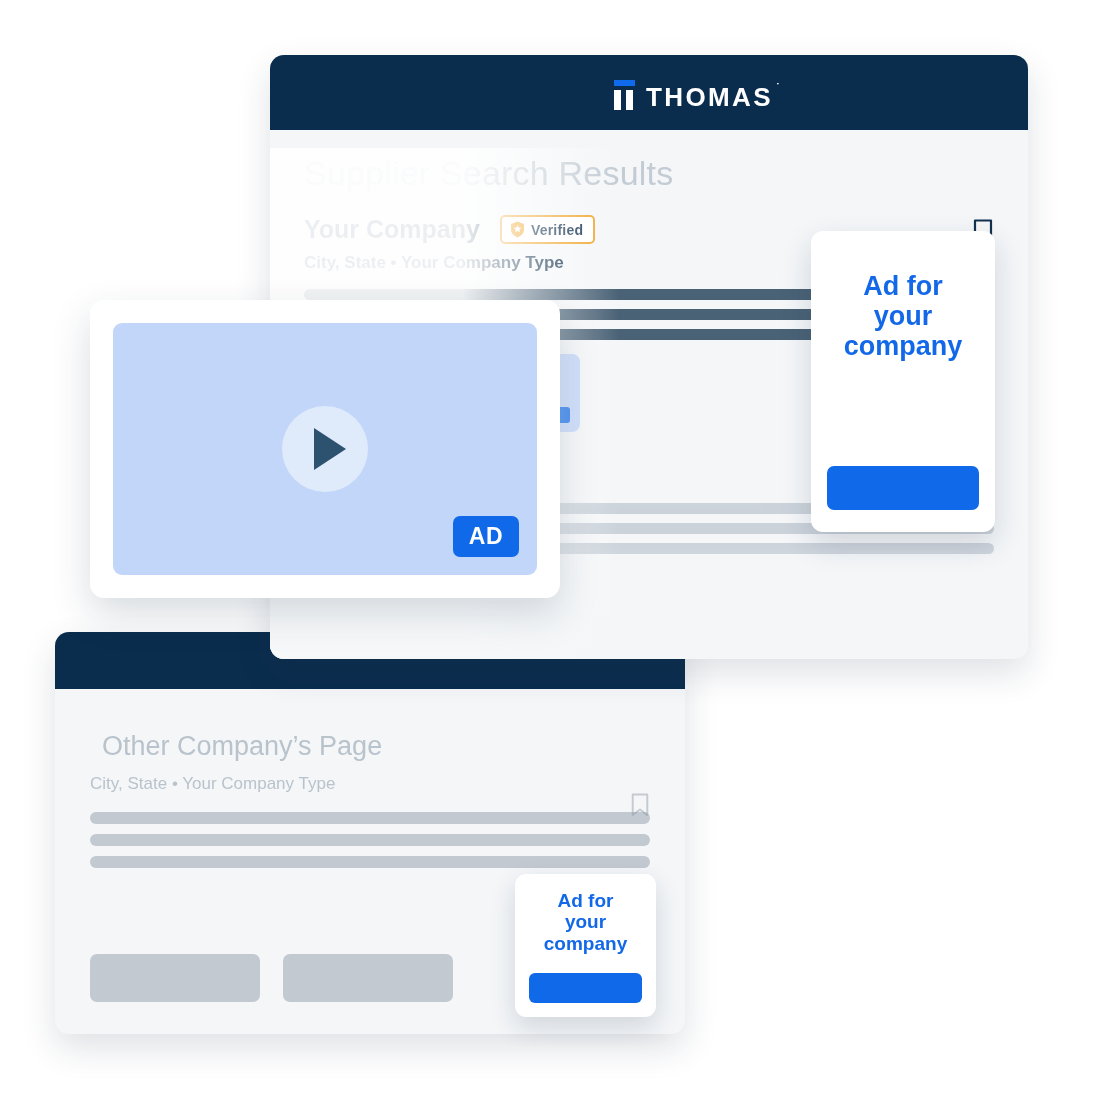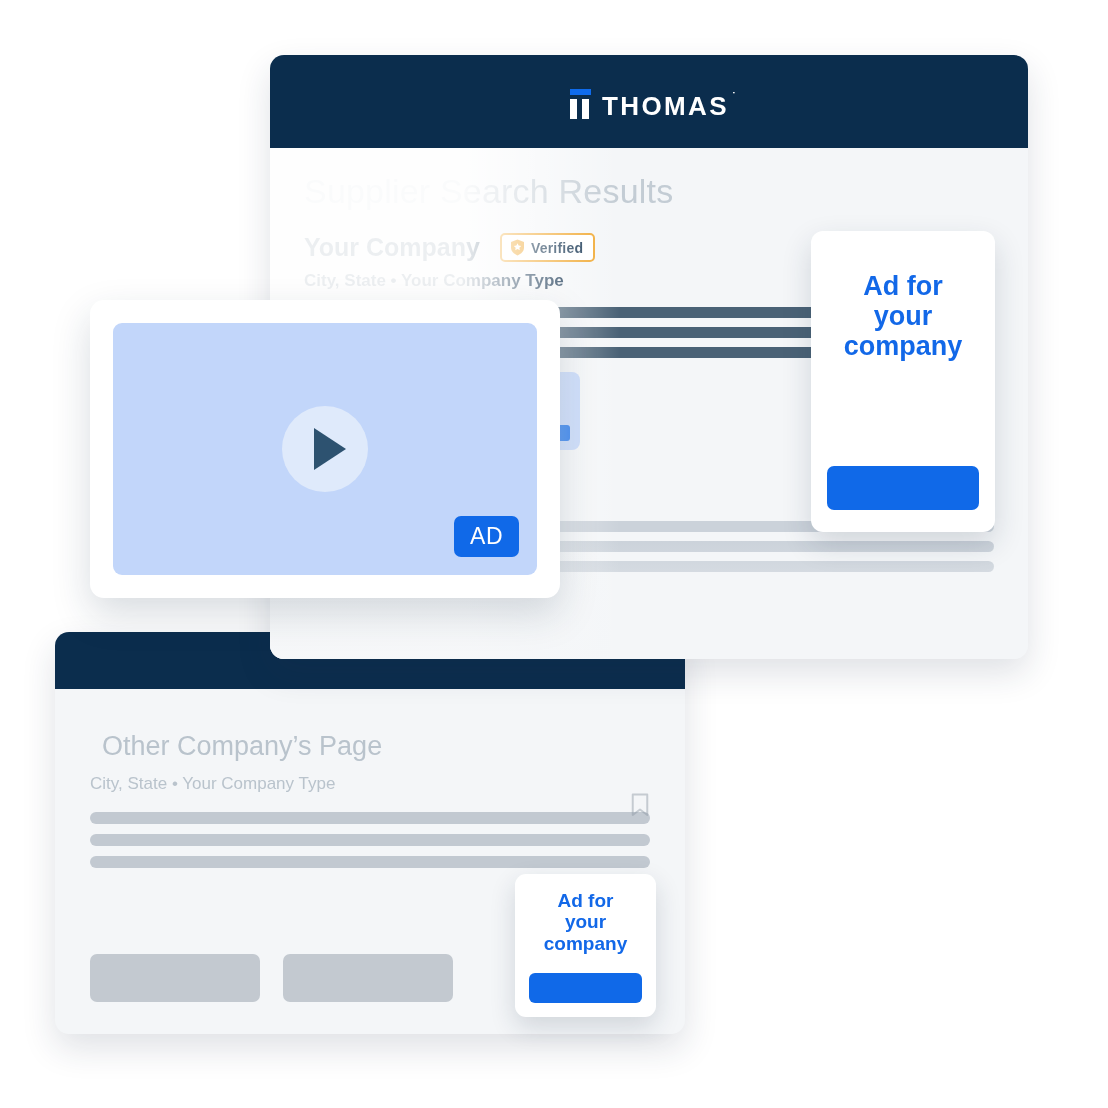--- a/index.html
+++ b/index.html
@@ -83,21 +83,21 @@
   }
 
   
   #results-card {
     left: 270px;
     top: 55px;
     width: 758px;
     height: 604px;
     z-index: 20;
   }
-  #results-card .navbar { height: 93px; }
+  #results-card .navbar { height: 75px; padding-left: 44px; }
   .results-body {
     position: relative;
     padding: 0 34px;
     height: calc(100% - 93px);
   }
   .page-title {
     margin: 0;
     padding-top: 24px;
     font-size: 34px;
     font-weight: normal;
@@ -277,20 +277,21 @@
     left: 90px;
     top: 300px;
     width: 470px;
     height: 298px;
     background: #ffffff;
     border-radius: 14px;
     box-shadow: 0 16px 38px rgba(26, 45, 70, 0.17);
     z-index: 35;
     padding: 23px;
     box-sizing: border-box;
+    font-weight: bold;
   }
   .video-frame {
     position: relative;
     width: 100%;
     height: 100%;
     background: #c2d6fa;
     border-radius: 9px;
   }
   .play-circle {
     position: absolute;

